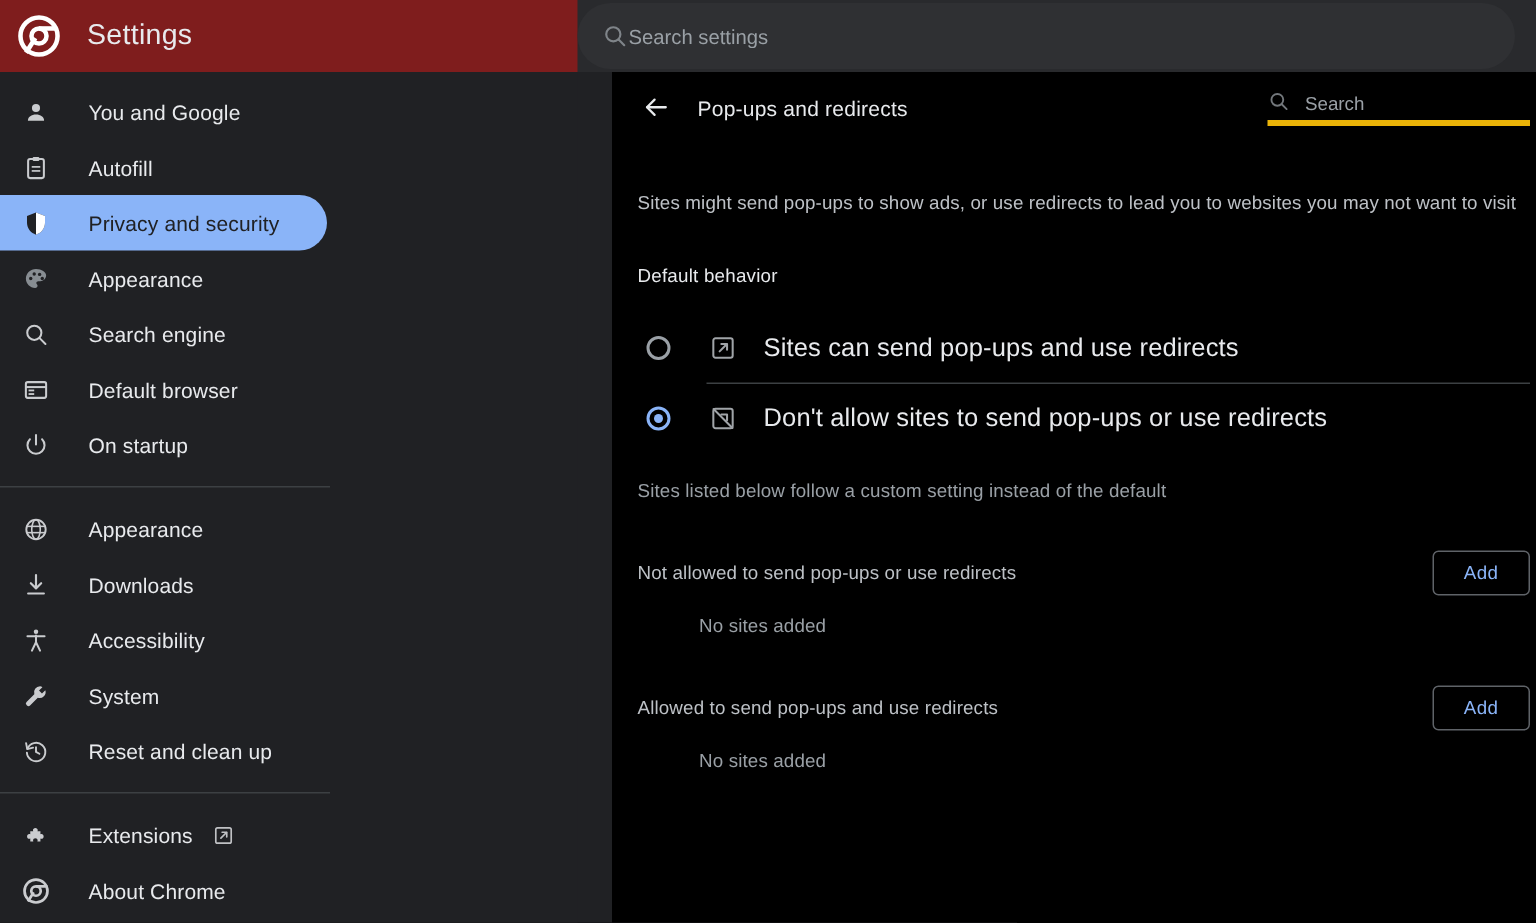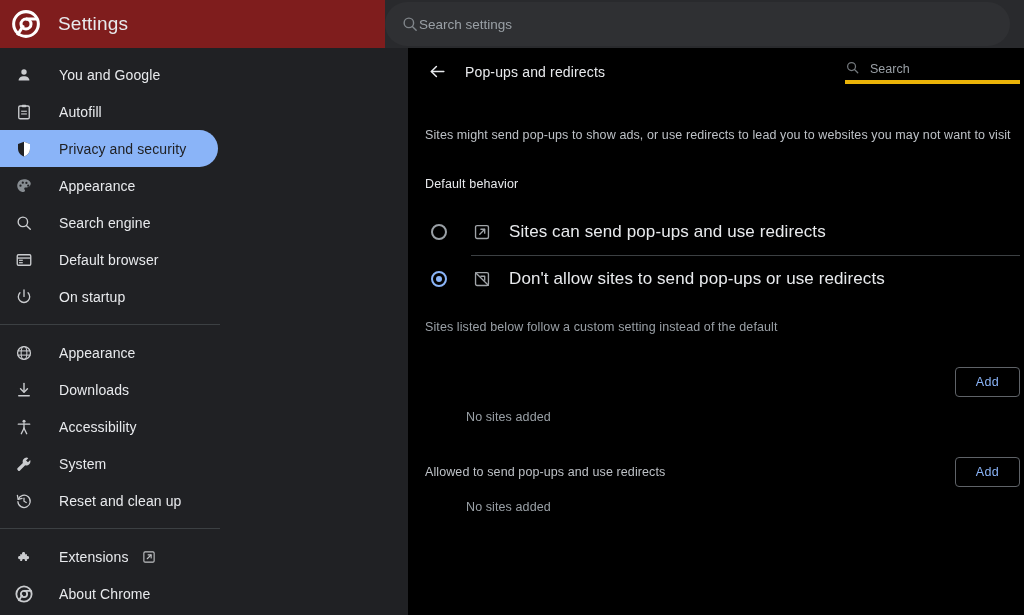--- a/index.html
+++ b/index.html
@@ -511,20 +511,21 @@
           <path d="M10.5 8.4 H15.6 V13.5" fill="none" stroke="#bdc1c6" stroke-width="1.8" stroke-linecap="round" stroke-linejoin="round"></path>
           <line x1="3.6" y1="3.6" x2="20.4" y2="20.4" stroke="#bdc1c6" stroke-width="1.8" stroke-linecap="round"></line>
         </svg>
         <span class="radio-label">Don't allow sites to send pop-ups or use redirects</span>
       </div>
     </div>
 
     <div class="sec-sub">Sites listed below follow a custom setting instead of the default</div>
 
     <div class="custom-row">
+      <span class="custom-label">Not allowed to send pop-ups or use redirects</span>
       <button class="add-btn">Add</button>
     </div>
     <div class="no-sites">No sites added</div>
 
     <div class="custom-row">
       <span class="custom-label">Allowed to send pop-ups and use redirects</span>
       <button class="add-btn">Add</button>
     </div>
     <div class="no-sites">No sites added</div>
 

